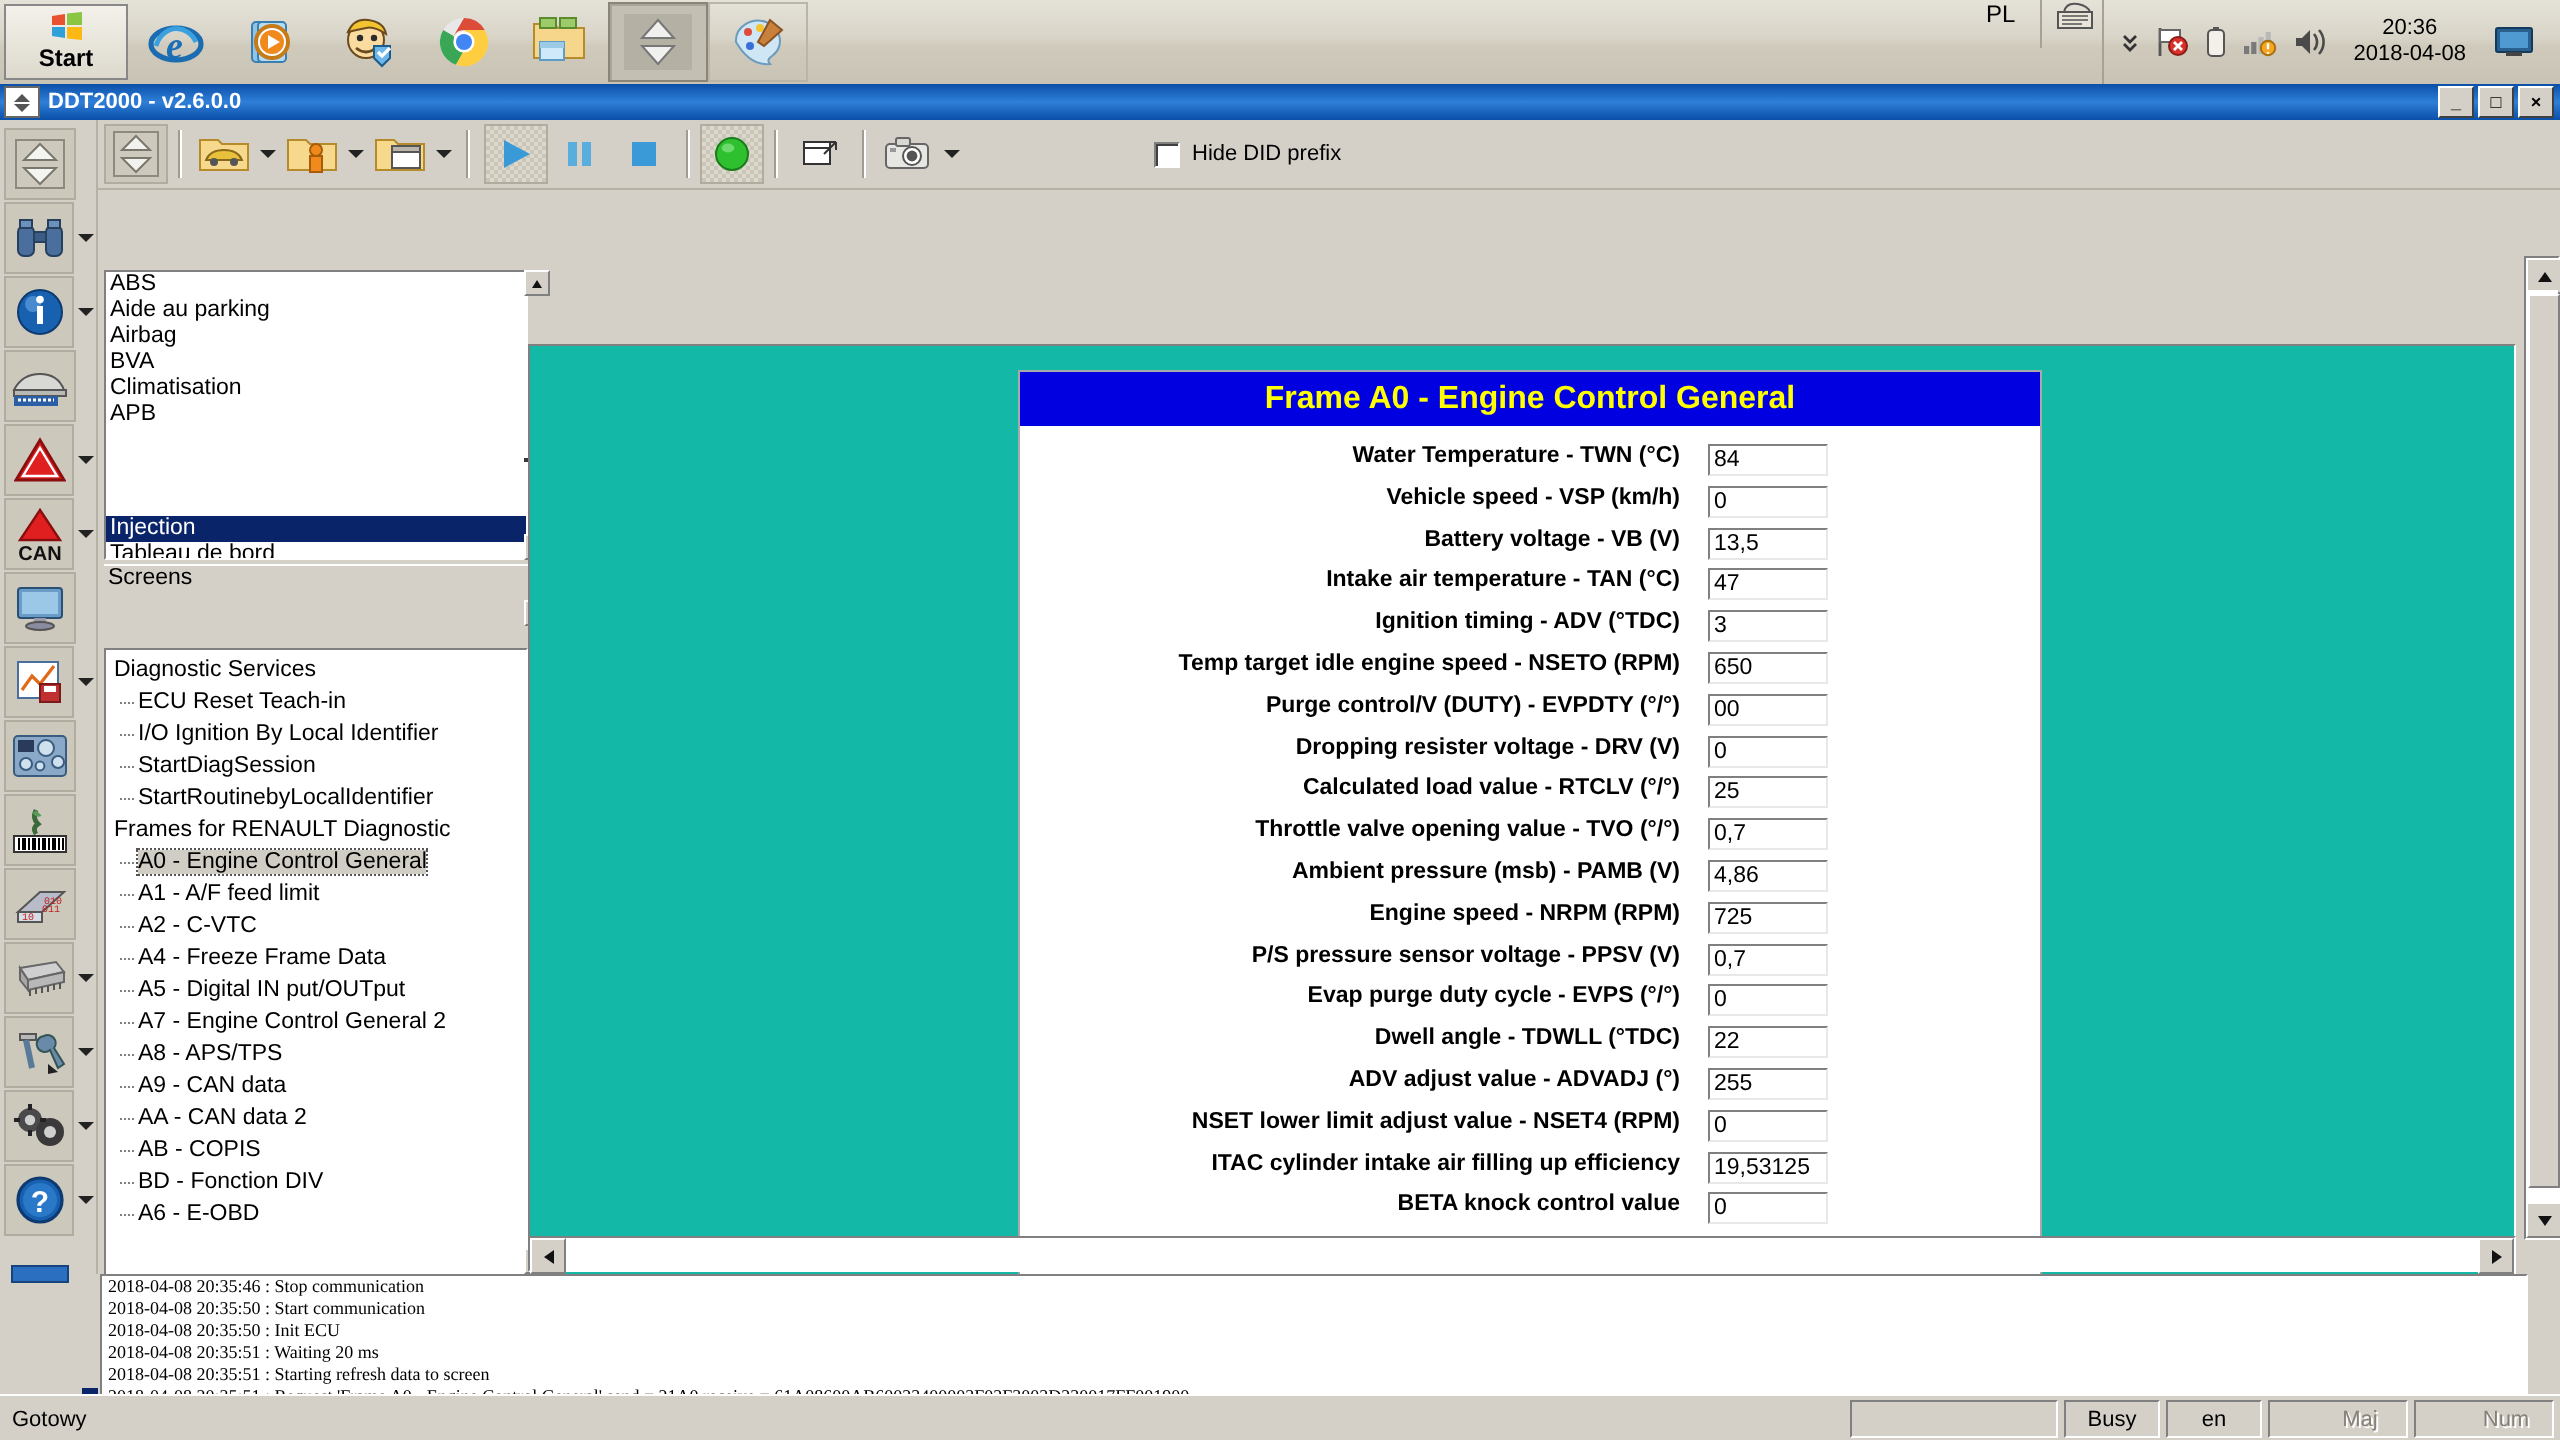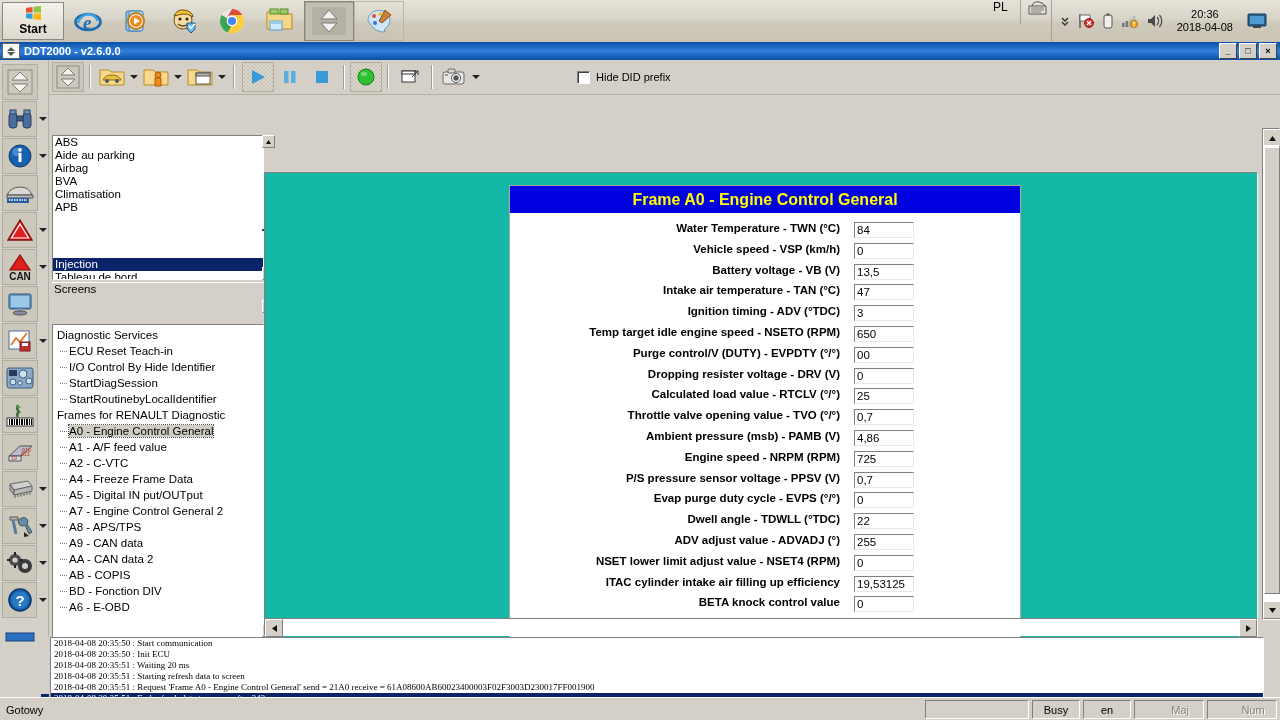--- a/index.html
+++ b/index.html
@@ -680,26 +680,26 @@
             <path d="M0 0 L5 0 L2.5 4z" fill="#111"></path>
           </svg>
       </div>
     </div>
 
     <div class="screens-bar">Screens</div>
 
     <div class="tree" id="tree">
         <div class="tnode">Diagnostic Services</div>
         <div class="tnode tchild"><span class="lbl">ECU Reset Teach-in</span></div>
-        <div class="tnode tchild"><span class="lbl">I/O Control By Hide Identifier</span></div>
+        <div class="tnode tchild"><span class="lbl">I/O Ignition By Local Identifier</span></div>
         <div class="tnode tchild"><span class="lbl">StartDiagSession</span></div>
         <div class="tnode tchild"><span class="lbl">StartRoutinebyLocalIdentifier</span></div>
         <div class="tnode">Frames for RENAULT Diagnostic</div>
         <div class="tnode tchild sel-node"><span class="lbl">A0 - Engine Control General</span></div>
-        <div class="tnode tchild"><span class="lbl">A1 - A/F feed value</span></div>
+        <div class="tnode tchild"><span class="lbl">A1 - A/F feed limit</span></div>
         <div class="tnode tchild"><span class="lbl">A2 - C-VTC</span></div>
         <div class="tnode tchild"><span class="lbl">A4 - Freeze Frame Data</span></div>
         <div class="tnode tchild"><span class="lbl">A5 - Digital IN put/OUTput</span></div>
         <div class="tnode tchild"><span class="lbl">A7 - Engine Control General 2</span></div>
         <div class="tnode tchild"><span class="lbl">A8 - APS/TPS</span></div>
         <div class="tnode tchild"><span class="lbl">A9 - CAN data</span></div>
         <div class="tnode tchild"><span class="lbl">AA - CAN data 2</span></div>
         <div class="tnode tchild"><span class="lbl">AB - COPIS</span></div>
         <div class="tnode tchild"><span class="lbl">BD - Fonction DIV</span></div>
         <div class="tnode tchild"><span class="lbl">A6 - E-OBD</span></div>
@@ -830,20 +830,21 @@
       <div class="sb-arrow">
         <svg width="5" height="7" viewBox="0 0 5 7">
             <path d="M5 3.5 L0 0 L0 7z" fill="#111"></path>
           </svg>
       </div>
     </div>
 
     <div class="log-sb"></div>
     <div class="log-sb-thumb"></div>
     <div class="log" id="log">
+        <div class="log-row">2018-04-08 20:35:46 : Stop communication</div>
         <div class="log-row">2018-04-08 20:35:50 : Start communication</div>
         <div class="log-row">2018-04-08 20:35:50 : Init ECU</div>
         <div class="log-row">2018-04-08 20:35:51 : Waiting 20 ms</div>
         <div class="log-row">2018-04-08 20:35:51 : Starting refresh data to screen</div>
         <div class="log-row">2018-04-08 20:35:51 : Request 'Frame A0 - Engine Control General' send = 21A0 receive = 61A08600AB60023400003F02F3003D230017FF001900</div>
         <div class="log-row sel">2018-04-08 20:35:51 : End refresh data to screen after 343 ms</div>
       </div>
 
     <div class="statusbar">
       

